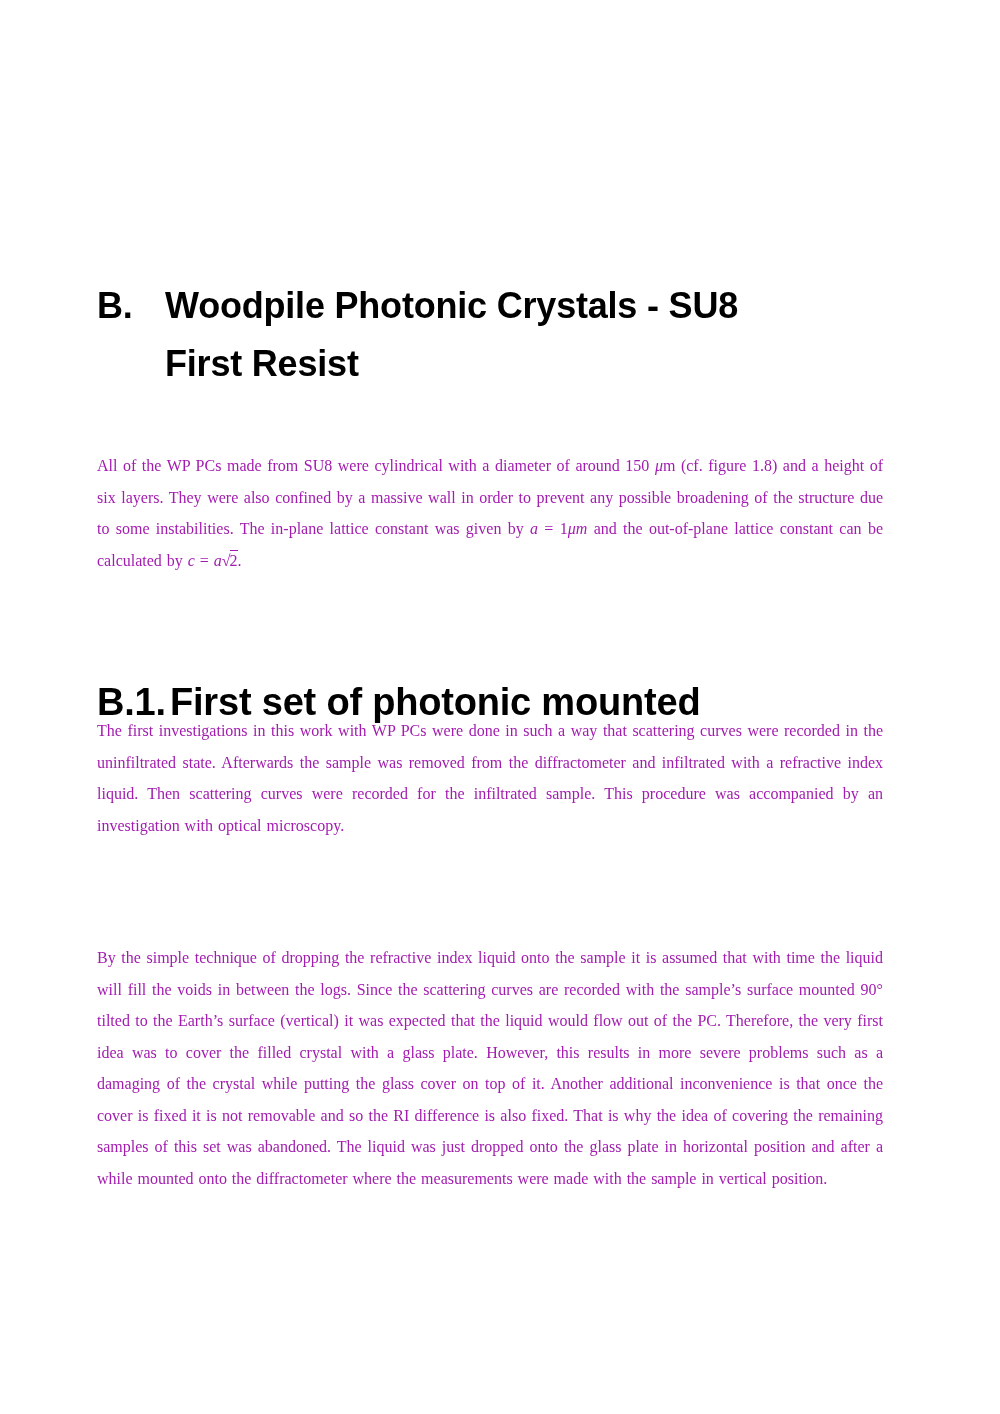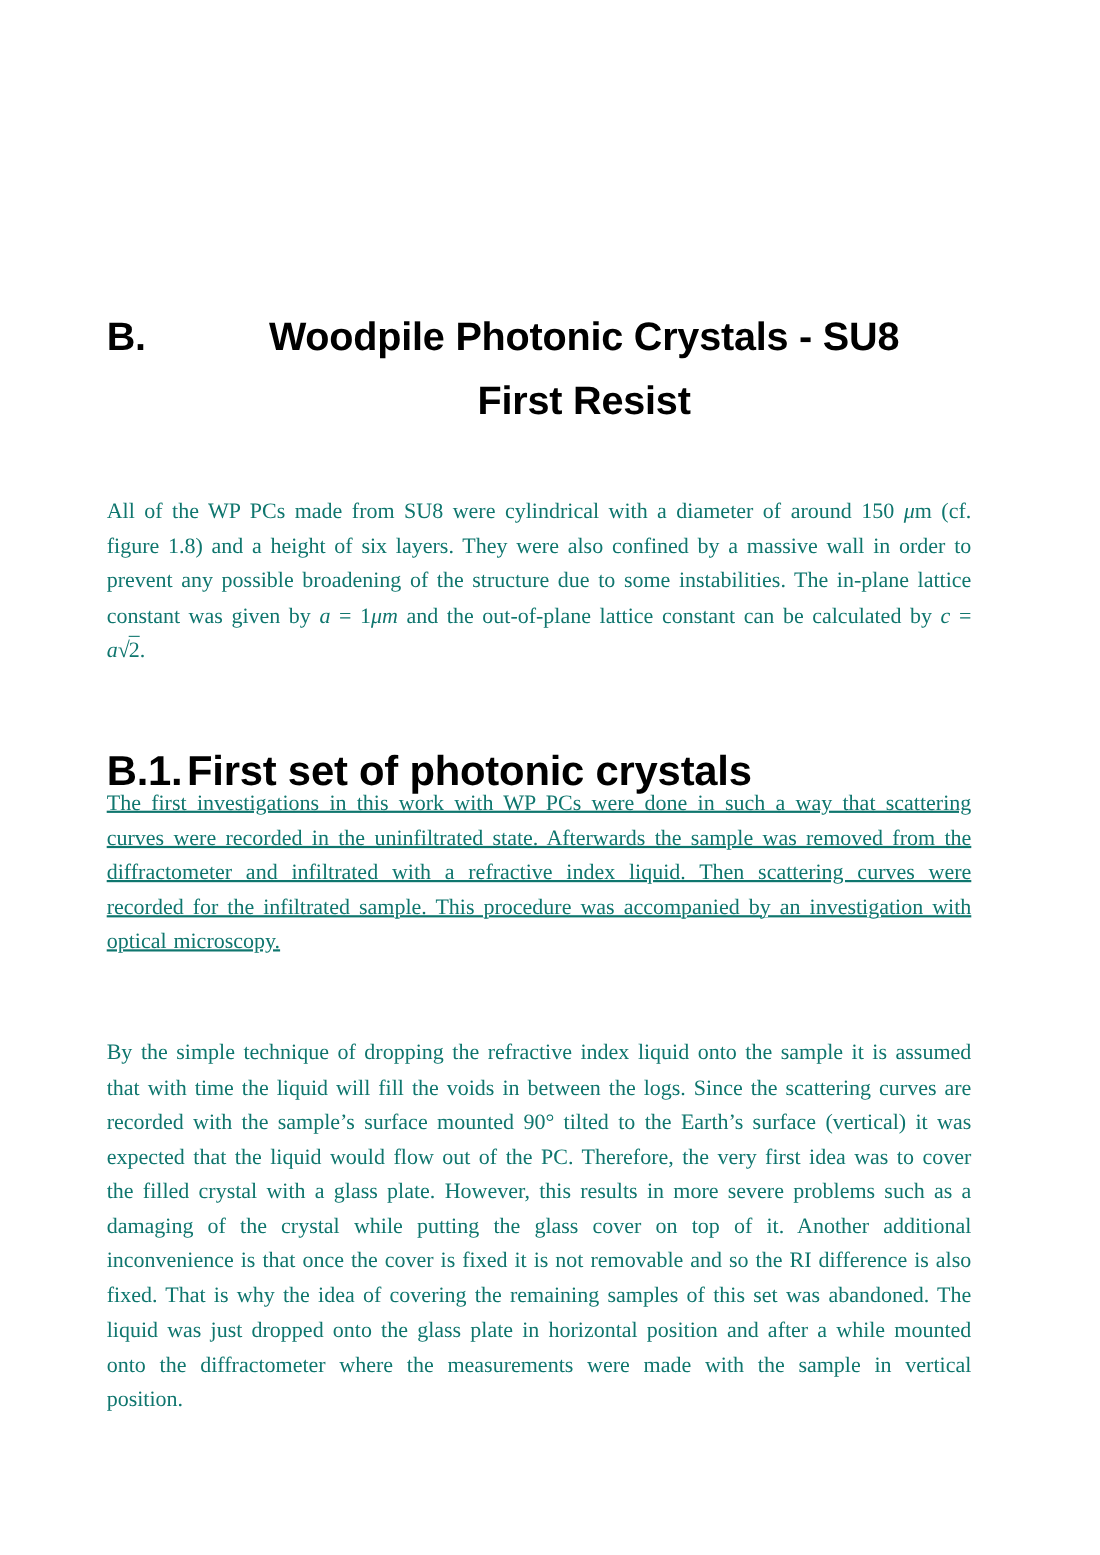--- a/index.html
+++ b/index.html
@@ -26,49 +26,49 @@
     font-family: "Liberation Sans", sans-serif;
     font-weight: bold;
     letter-spacing: -0.2px;
   }
   .chapter-heading {
     top: 277px;
     font-size: 36px;
     line-height: 58px;
     grid-template-columns: 68px 1fr;
   }
-  .chapter-heading .title-line { display: block; text-align: center; }
+  .chapter-heading .title-line { display: block; }
 
   .section-heading {
     top: 650px;
     font-size: 38px;
     line-height: 40px;
     grid-template-columns: 73px 1fr;
   }
   .subsection-heading {
     top: 898px;
     font-size: 26px;
     line-height: 36px;
     grid-template-columns: 78px 1fr;
   }
 
   
   .body-par {
     position: absolute;
     left: 97px;
     width: 786px;
     margin: 0;
-    font-size: 20px;
+    font-size: 16px;
     line-height: 31.5px;
-    color: #0f766e;
+    color: #a21caf;
     text-align: justify;
     word-spacing: 0.06em;
   }
   #intro-par { top: 450px; }
-  #b1-par    { top: 715px; text-decoration: underline; }
+  #b1-par    { top: 715px; }
   #b11-par   { top: 942px; }
 
   
   .mvar { font-style: italic; }
   .over { border-top: 1.7px solid currentColor; padding-top: 1px; margin-left: -1px; }
 </style>
 </head>
 <body>
 
 <div class="page">
@@ -78,21 +78,21 @@
     <span>
       <span class="title-line">Woodpile Photonic Crystals - SU8</span>
       <span class="title-line">First Resist</span>
     </span>
   </header>
 
   <p class="body-par" id="intro-par"><span>All of the WP PCs made from SU8 were cylindrical with a diameter of around 150 </span><span class="mvar">μ</span><span>m (cf. figure 1.8) and a height of six layers. They were also confined by a massive wall in order to prevent any possible broadening of the structure due to some instabilities. The in-plane lattice constant was given by </span><span class="mvar">a</span><span> = 1</span><span class="mvar">μm</span><span> and the out-of-plane lattice constant can be calculated by </span><span class="mvar">c</span><span> = </span><span class="mvar">a</span><span>√</span><span class="over">2</span><span>.</span></p>
 
   <h2 class="heading section-heading">
     <span>B.1.</span>
-    <span>First set of photonic crystals</span>
+    <span>First set of photonic mounted</span>
   </h2>
 
   <p class="body-par" id="b1-par">The first investigations in this work with WP PCs were done in such a way that scattering curves were recorded in the uninfiltrated state. Afterwards the sample was removed from the diffractometer and infiltrated with a refractive index liquid. Then scattering curves were recorded for the infiltrated sample. This procedure was accompanied by an investigation with optical microscopy.</p>
 
 
   <p class="body-par" id="b11-par">By the simple technique of dropping the refractive index liquid onto the sample it is assumed that with time the liquid will fill the voids in between the logs. Since the scattering curves are recorded with the sample’s surface mounted 90° tilted to the Earth’s surface (vertical) it was expected that the liquid would flow out of the PC. Therefore, the very first idea was to cover the filled crystal with a glass plate. However, this results in more severe problems such as a damaging of the crystal while putting the glass cover on top of it. Another additional inconvenience is that once the cover is fixed it is not removable and so the RI difference is also fixed. That is why the idea of covering the remaining samples of this set was abandoned. The liquid was just dropped onto the glass plate in horizontal position and after a while mounted onto the diffractometer where the measurements were made with the sample in vertical position.</p>
 
 </div>
 
 </body></html>

